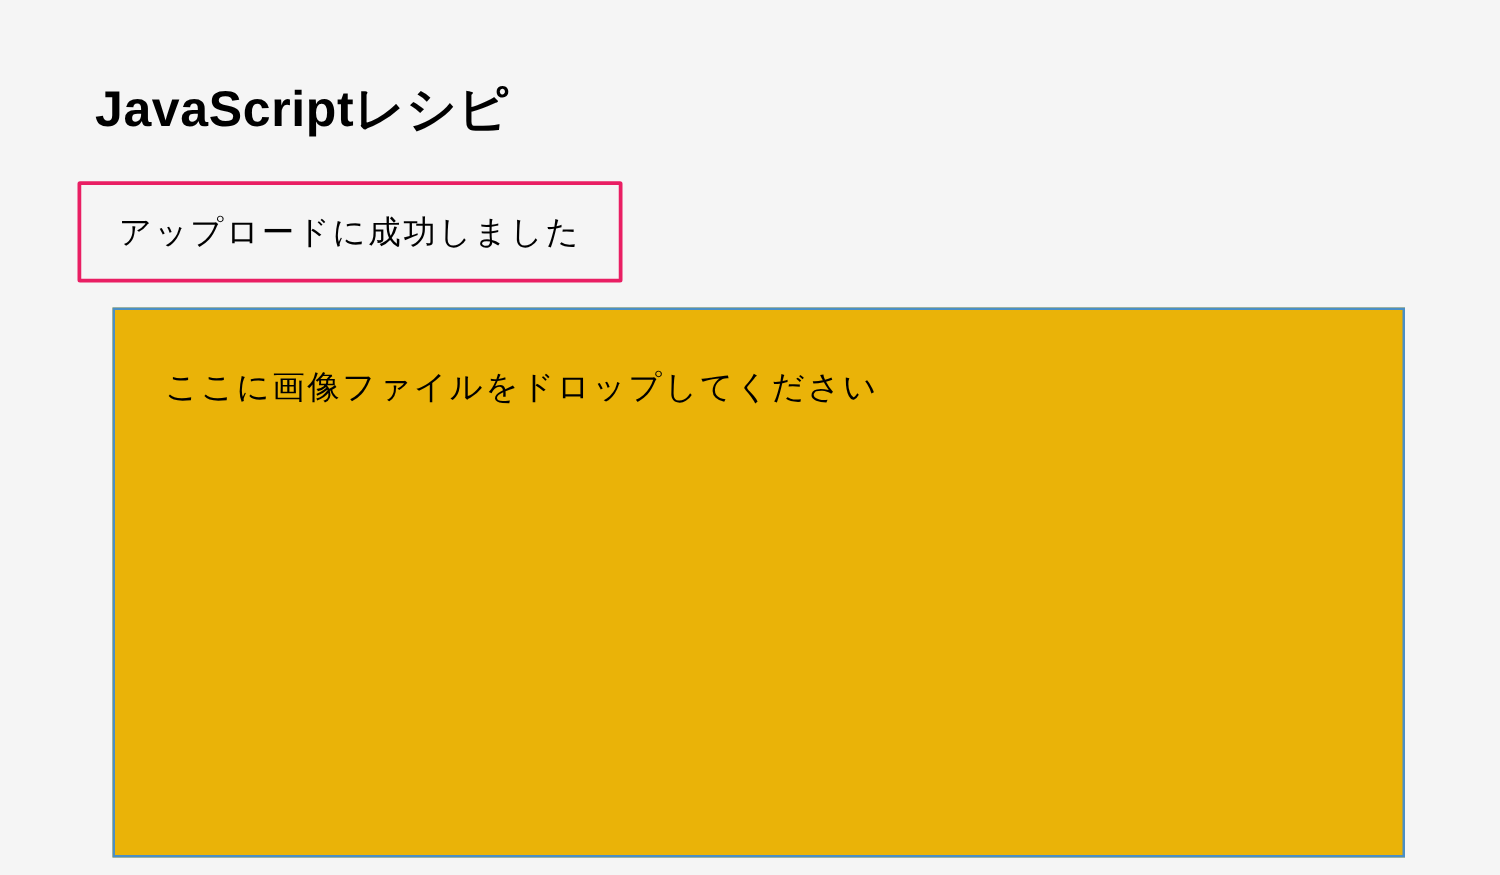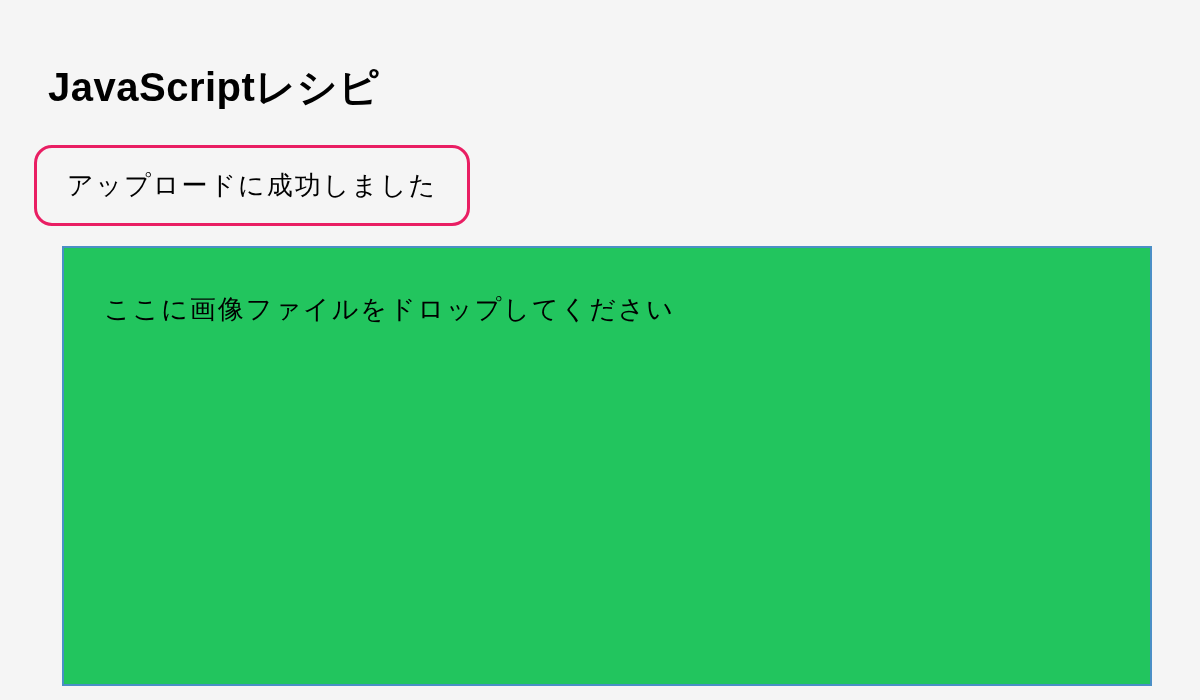--- a/index.html
+++ b/index.html
@@ -8,53 +8,53 @@
       box-sizing: border-box;
     }
     body {
       font-family: -apple-system, BlinkMacSystemFont, "Hiragino Sans", "Hiragino Kaku Gothic ProN", "Yu Gothic", Meiryo, sans-serif;
       background-color: #f5f5f5;
       width: 1200px;
       height: 700px;
       overflow: hidden;
     }
     .container {
-      padding: 0 48px;
+      padding: 0 76px;
     }
     .page-title {
       font-size: 40px;
       font-weight: 700;
       color: #000;
       padding-top: 60px;
       padding-bottom: 30px;
       letter-spacing: 0.5px;
     }
     .status-row {
       display: flex;
       align-items: center;
       gap: 24px;
       margin-bottom: 20px;
       margin-left: -14px;
     }
     .status-box {
       border: 3px solid #e91e63;
-      border-radius: 18px;
+      border-radius: 2px;
       padding: 20px 30px;
       font-size: 26px;
       color: #000;
       background-color: #f5f5f5;
       letter-spacing: 2px;
     }
     .status-annotation {
       color: #e91e63;
       font-size: 26px;
       letter-spacing: 4px;
     }
     .drop-zone {
-      background-color: #22c55e;
+      background-color: #eab308;
       border: 2px solid #4a8fc6;
       padding: 44px 40px;
       min-height: 440px;
       margin-left: 14px;
       font-size: 26px;
       color: #000;
       letter-spacing: 2px;
     }
   </style>
 </head>

